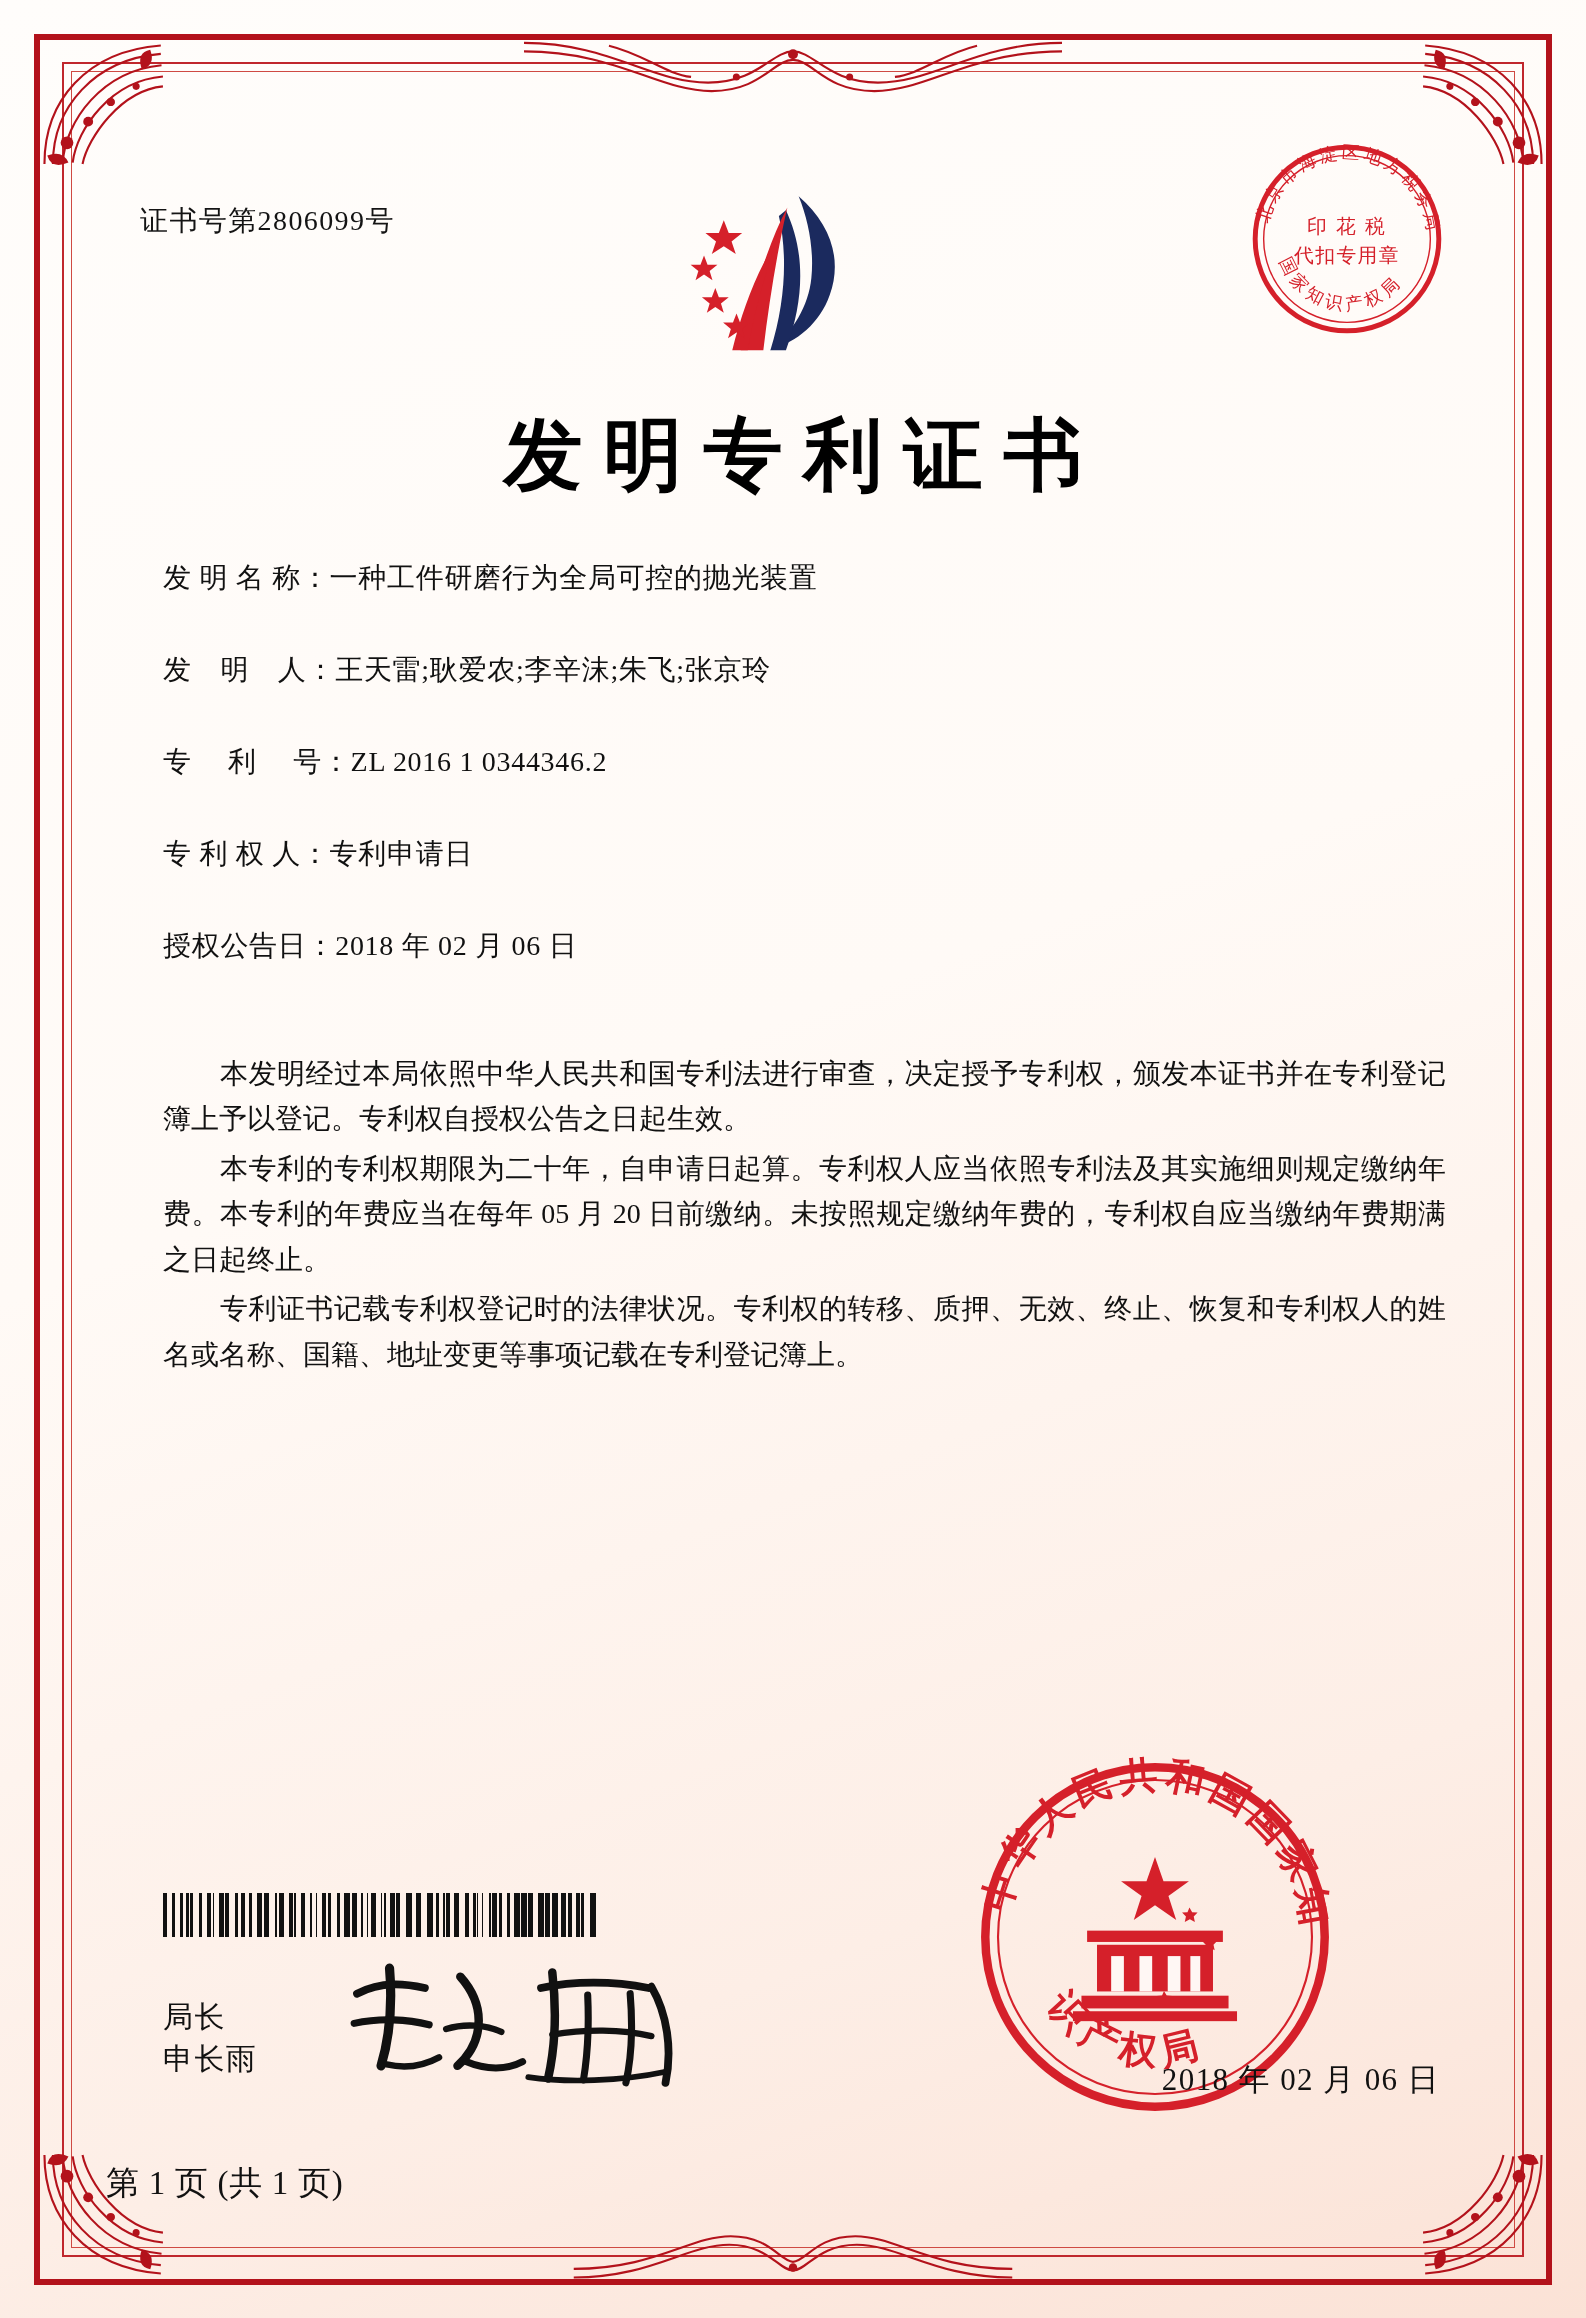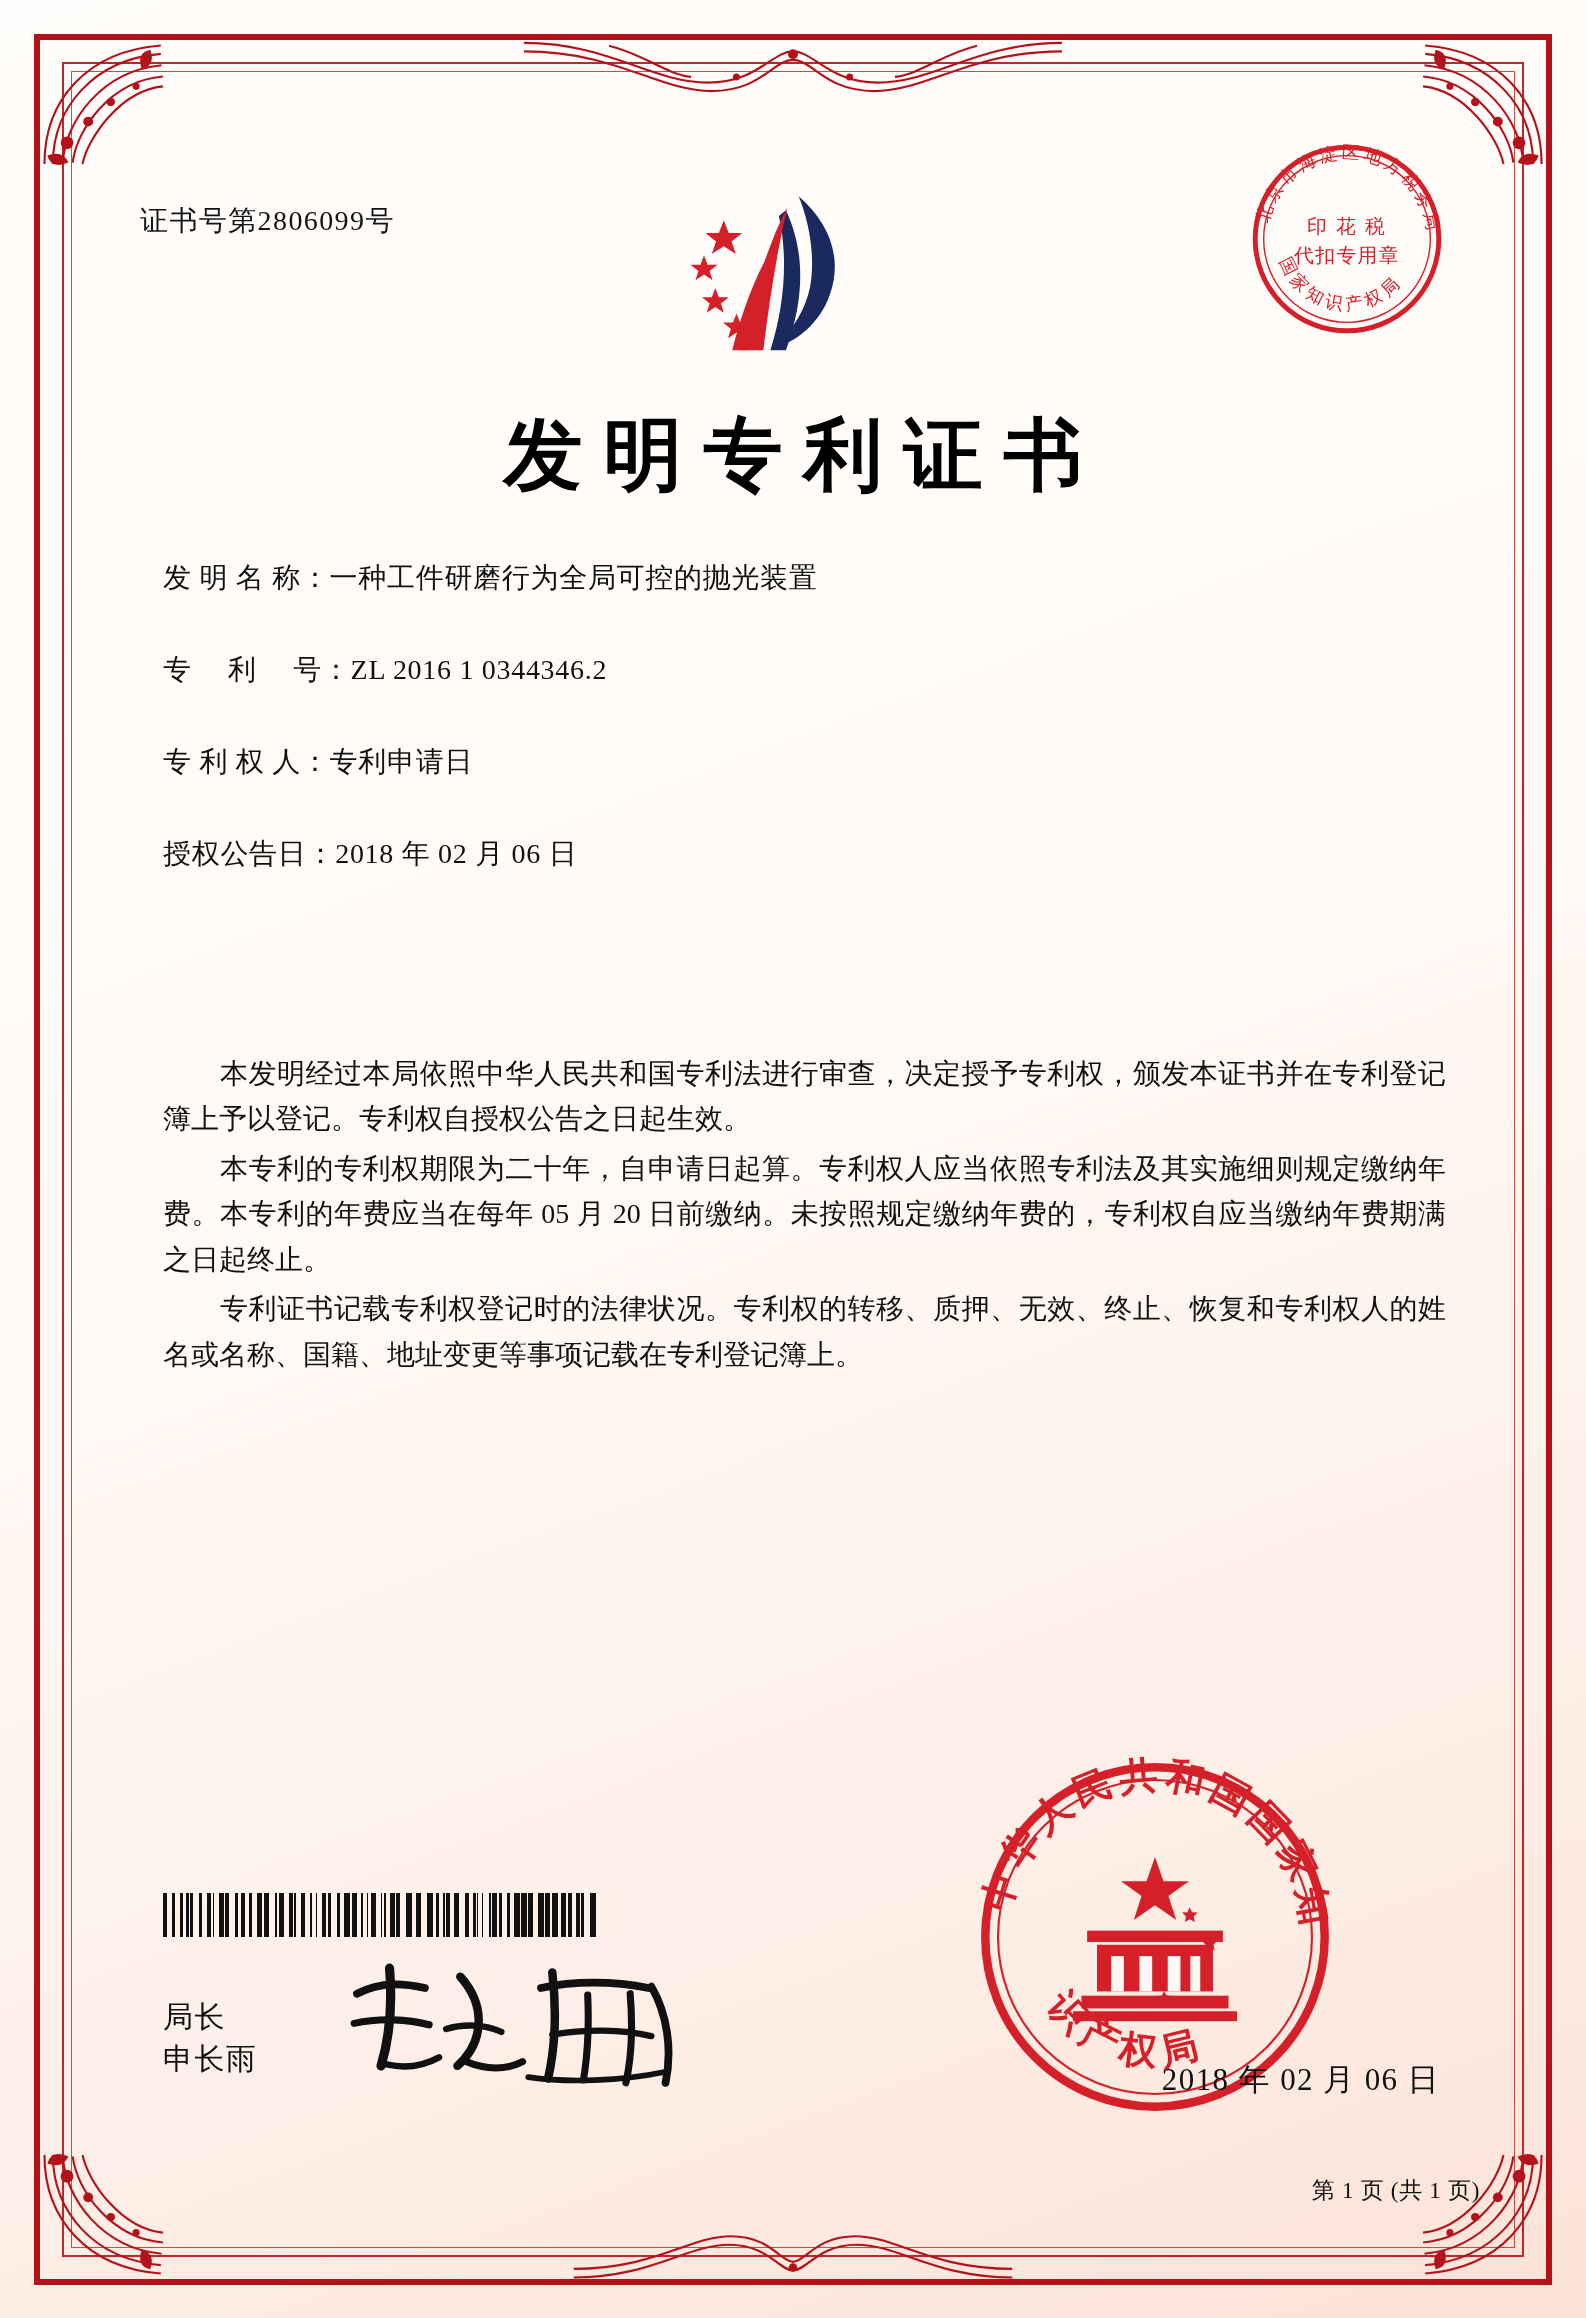--- a/index.html
+++ b/index.html
@@ -221,22 +221,22 @@
     font-size: 31px;
     letter-spacing: 1.4px;
     color: #111;
   }
 
   .page-footer {
     position: absolute;
     left: 0;
     right: 0;
     bottom: 7px;
-    text-align: right;
-    font-size: 23px;
+    text-align: left;
+    font-size: 33px;
     color: #111;
     letter-spacing: 0.7px;
   }
 </style>
 </head>
 <body>
 
 <div class="page">
 
   <div class="border-outer"></div>
@@ -386,20 +386,24 @@
         <text x="160" y="192" text-anchor="middle" font-family="'Liberation Serif','DejaVu Serif',serif" font-size="28" fill="#d5202a" letter-spacing="2">代扣专用章</text>
       </svg>
     </div>
 
     <div class="doc-title">发明专利证书</div>
 
     <div class="fields">
       <div class="field-row">
         <span class="field-label">发 明 名 称：</span>
         <span class="field-value">一种工件研磨行为全局可控的抛光装置</span>
+      </div>
+      <div class="field-row">
+        <span class="field-label">发　明　人：</span>
+        <span class="field-value">王天雷;耿爱农;李辛沫;朱飞;张京玲</span>
       </div>
       <div class="field-row">
         <span class="field-label">专　 利　 号：</span>
         <span class="field-value">ZL 2016 1 0344346.2</span>
       </div>
       <div class="field-row">
         <span class="field-label">专 利 权 人：</span>
         <span class="field-value">专利申请日</span>
       </div>
       <div class="field-row">

